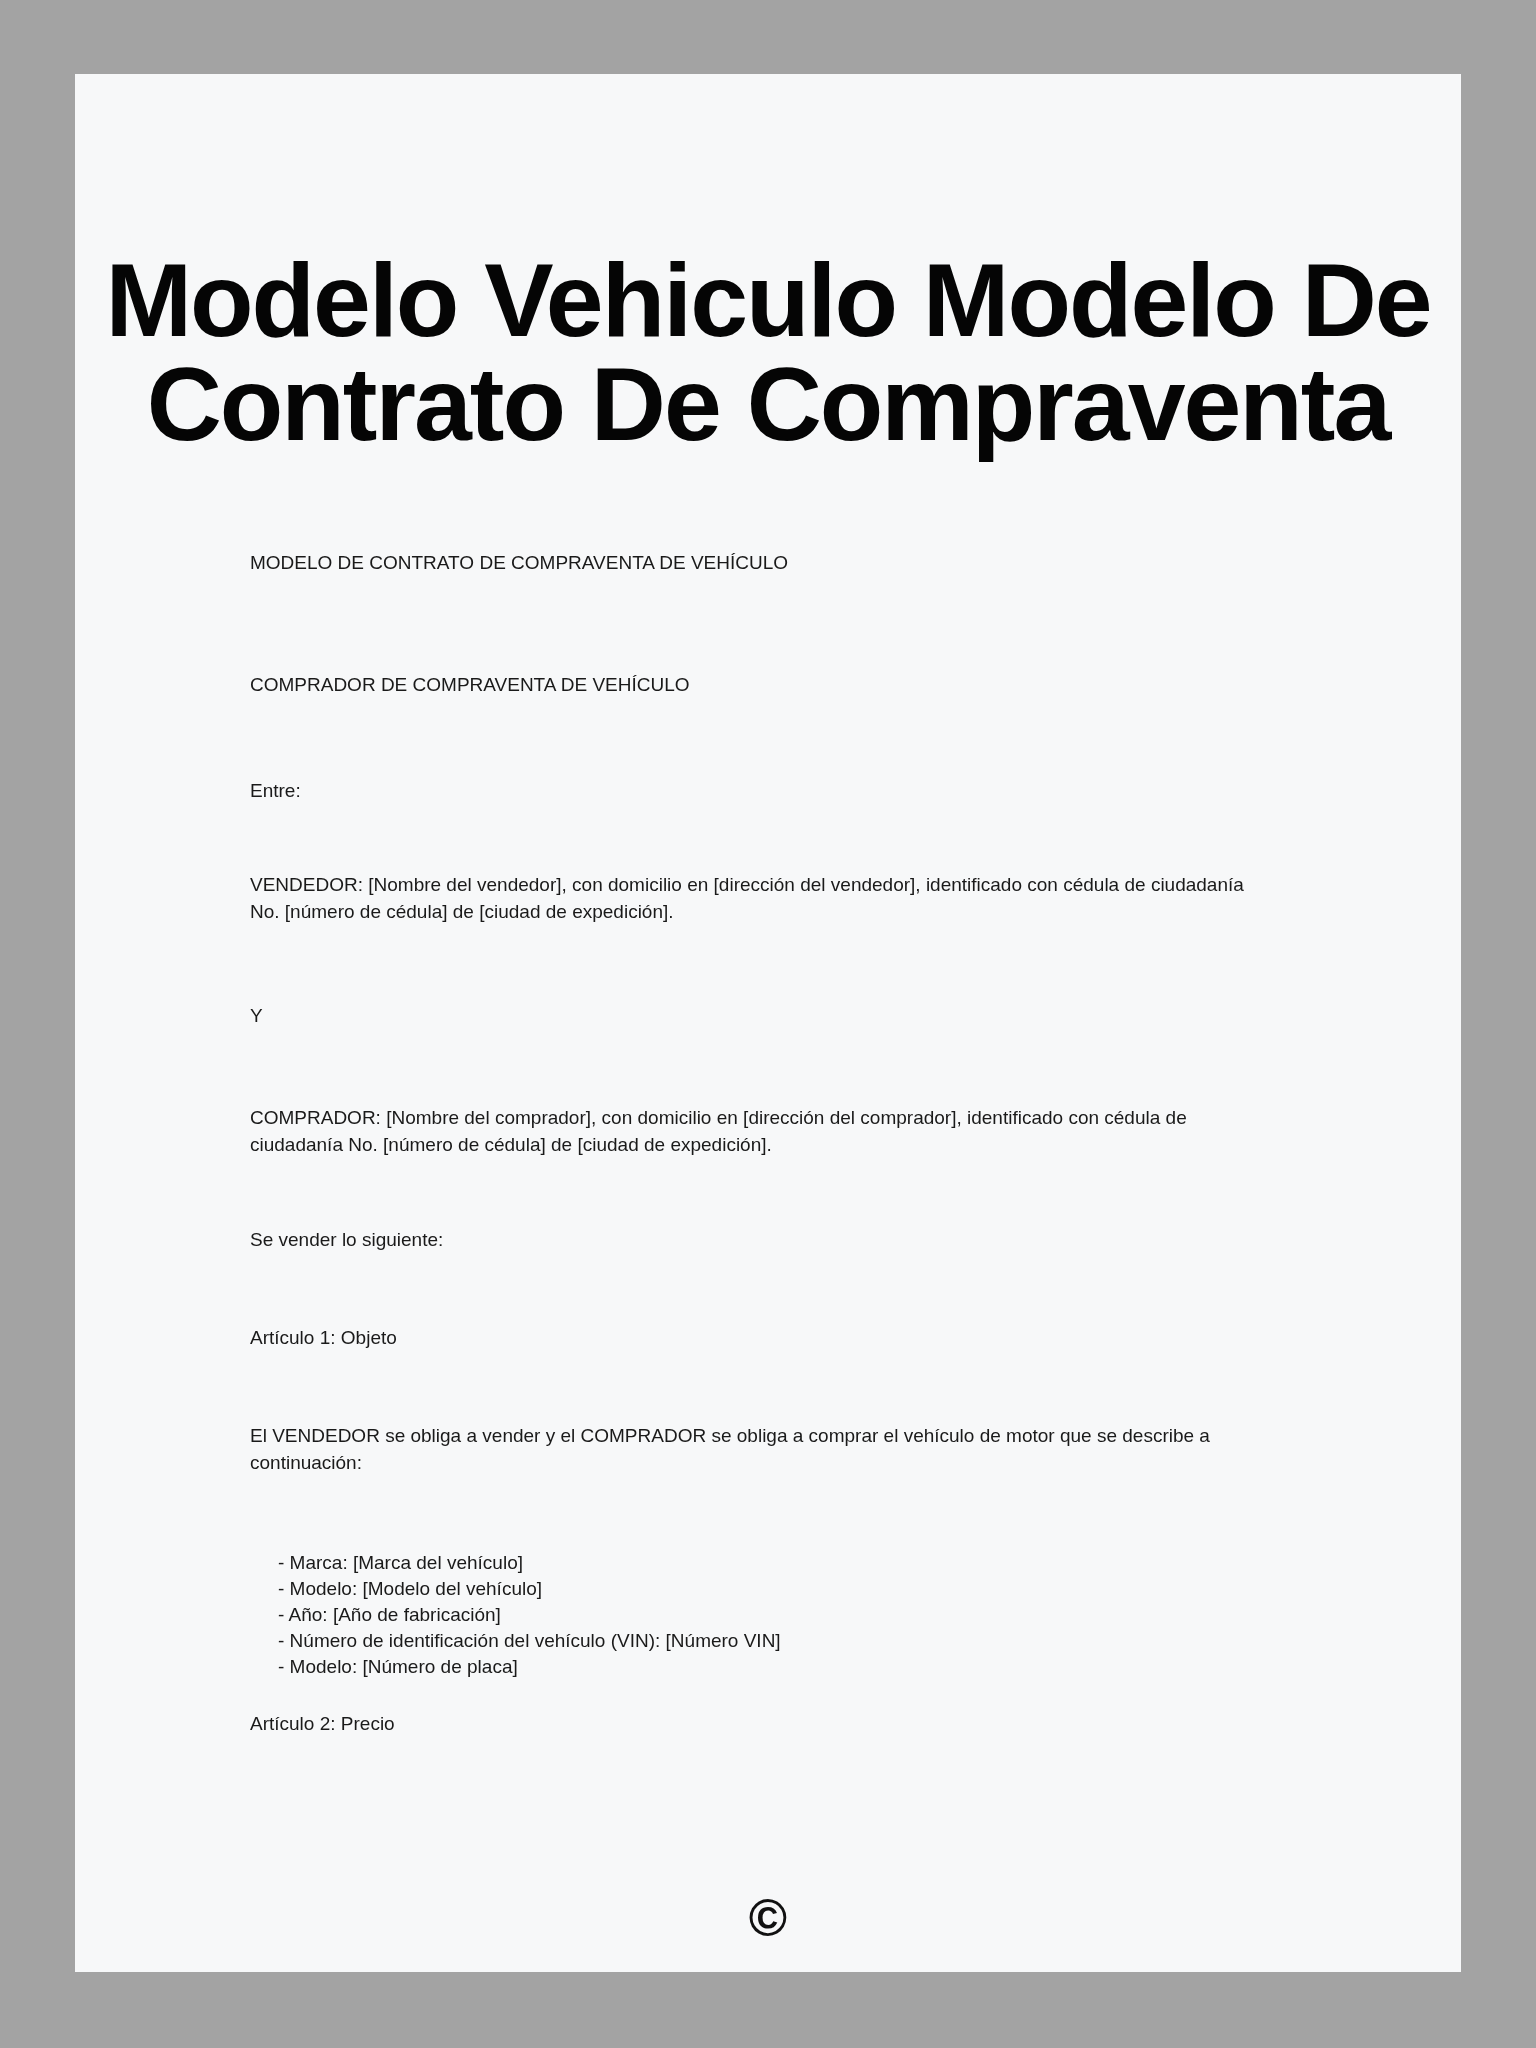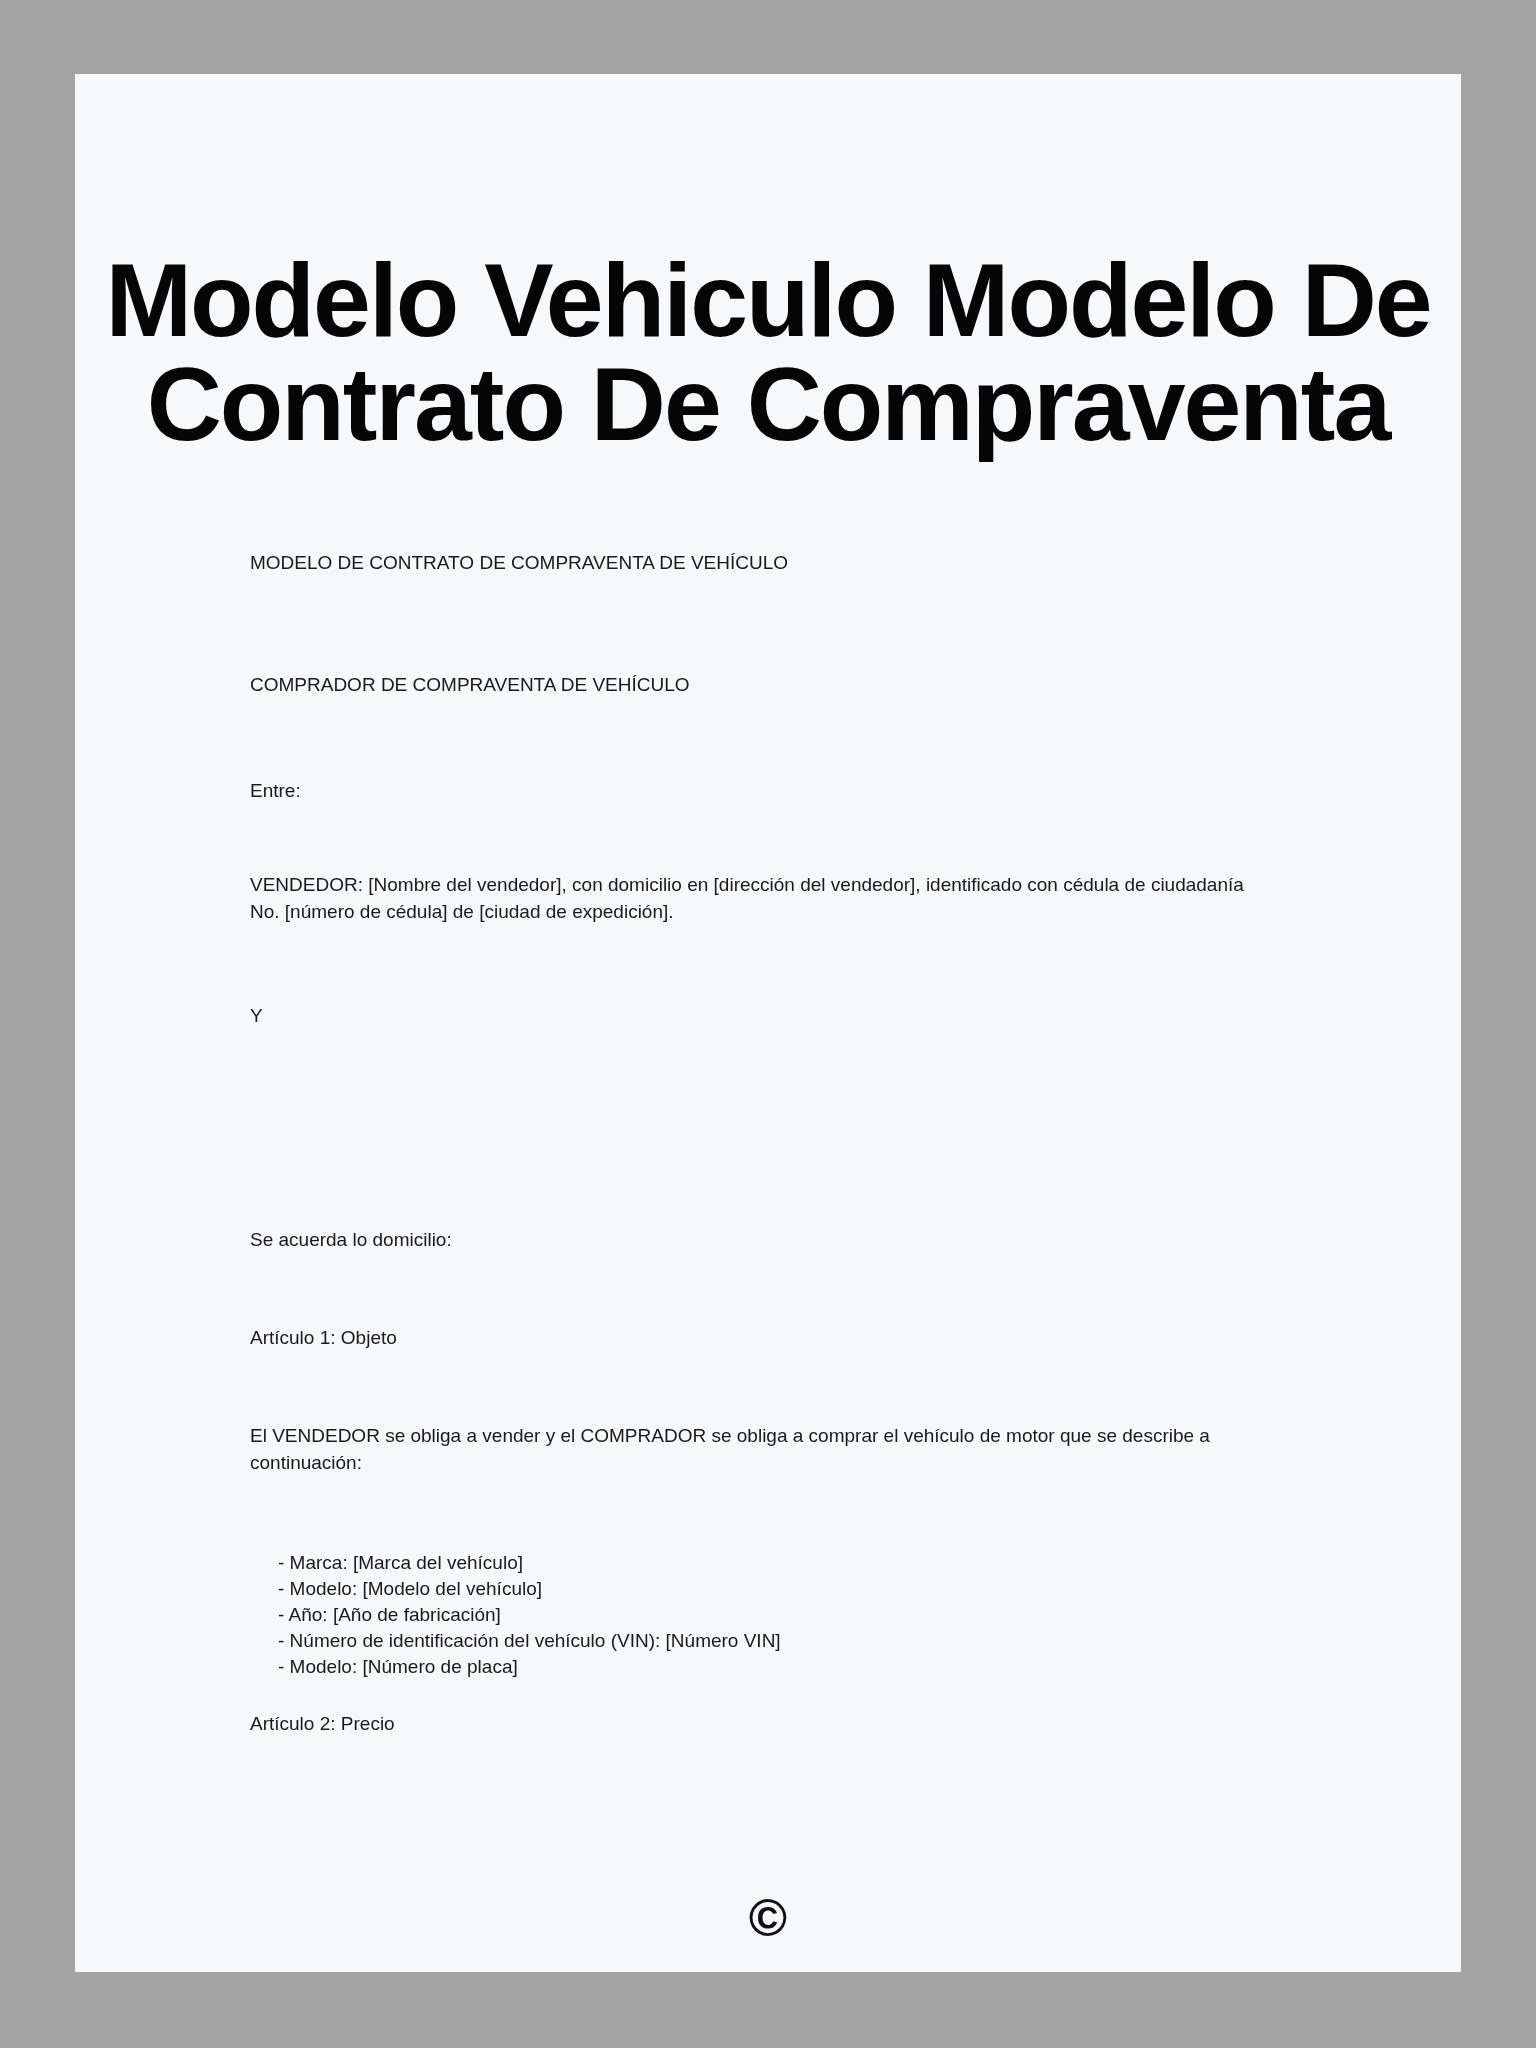--- a/index.html
+++ b/index.html
@@ -74,22 +74,23 @@
     <div class="block" style="top:475px">MODELO DE CONTRATO DE COMPRAVENTA DE VEHÍCULO</div>
 
     <div class="block" style="top:597px">COMPRADOR DE COMPRAVENTA DE VEHÍCULO</div>
 
     <div class="block" style="top:703px">Entre:</div>
 
     <div class="block" style="top:797px">VENDEDOR: [Nombre del vendedor], con domicilio en [dirección del vendedor], identificado con cédula de ciudadanía No. [número de cédula] de [ciudad de expedición].</div>
 
     <div class="block" style="top:928px">Y</div>
 
+    <div class="block" style="top:1030px">COMPRADOR: [Nombre del comprador], con domicilio en [dirección del comprador], identificado con cédula de ciudadanía No. [número de cédula] de [ciudad de expedición].</div>
 
-    <div class="block" style="top:1152px">Se acuerda lo domicilio:</div>
+    <div class="block" style="top:1152px">Se vender lo siguiente:</div>
 
     <div class="block" style="top:1250px">Artículo 1: Objeto</div>
 
     <div class="block" style="top:1348px">El VENDEDOR se obliga a vender y el COMPRADOR se obliga a comprar el vehículo de motor que se describe a continuación:</div>
 
     <div class="block list" style="top:1476px">
       <div class="list-line">- Marca: [Marca del vehículo]</div>
       <div class="list-line">- Modelo: [Modelo del vehículo]</div>
       <div class="list-line">- Año: [Año de fabricación]</div>
       <div class="list-line">- Número de identificación del vehículo (VIN): [Número VIN]</div>

